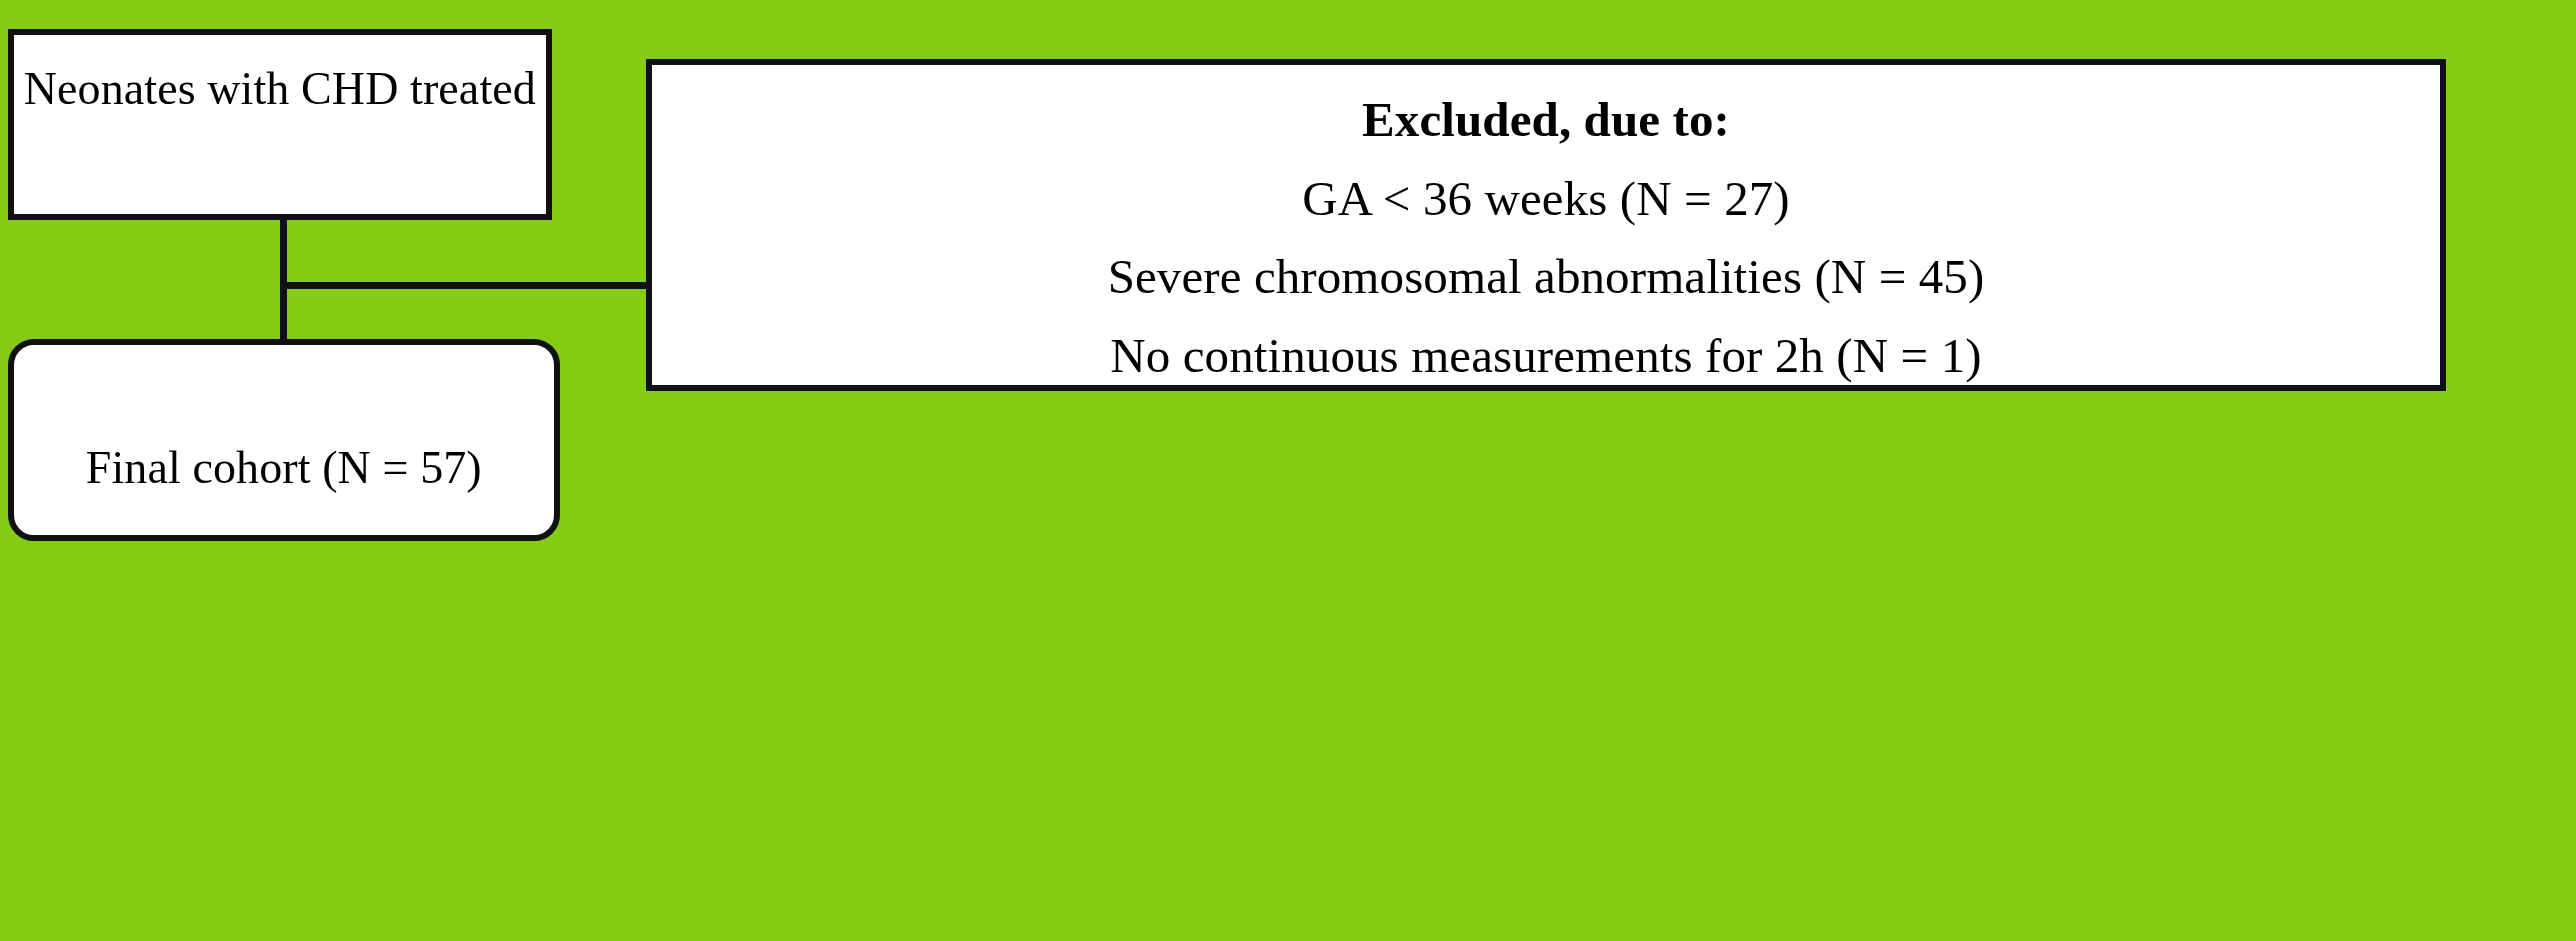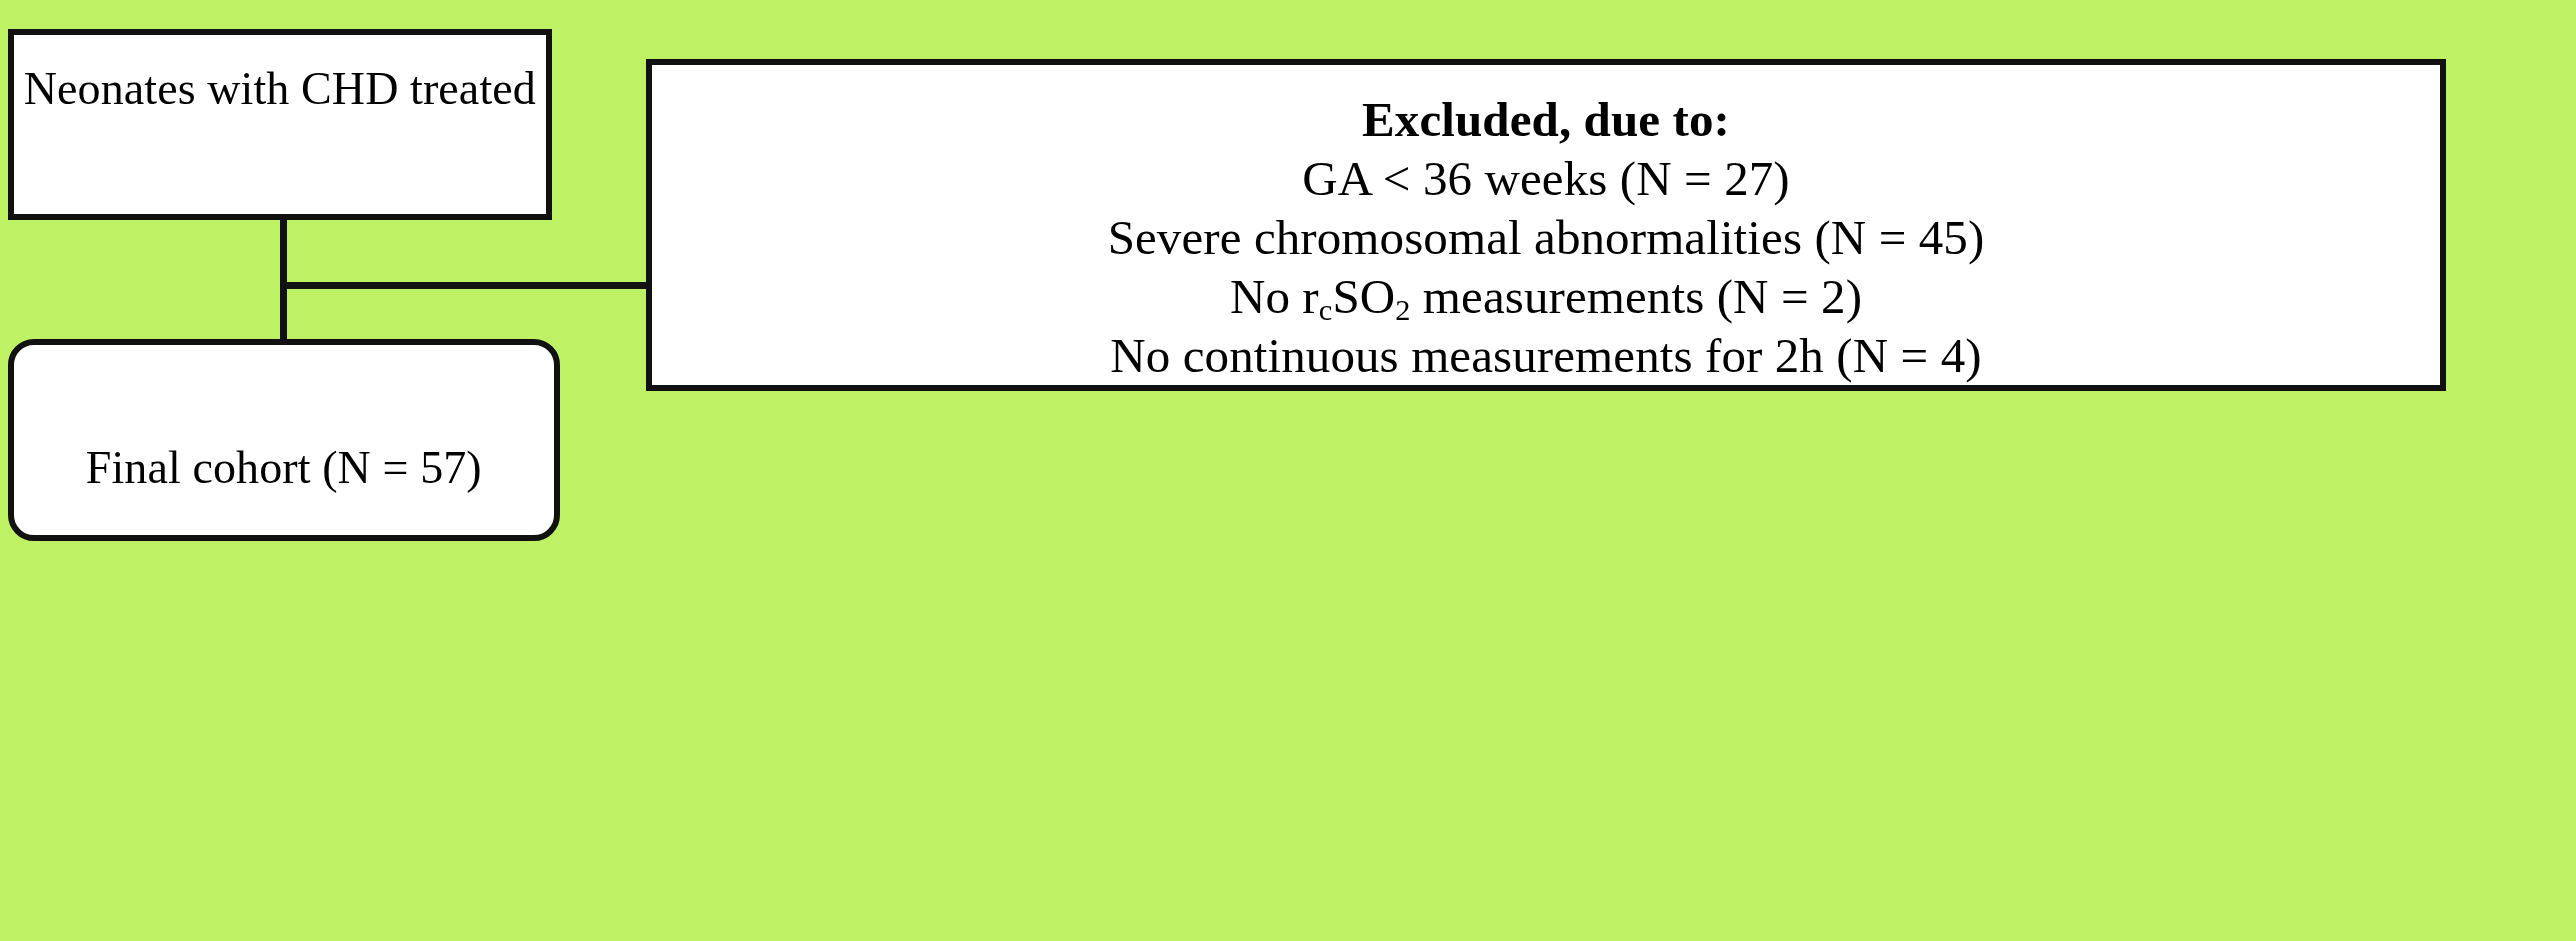--- a/index.html
+++ b/index.html
@@ -5,21 +5,21 @@
 <style>
   html, body {
     margin: 0;
     padding: 0;
     background: #ffffff;
   }
   #canvas {
     position: relative;
     width: 2576px;
     height: 942px;
-    background: #bef264;
+    background: #84cc16;
     font-family: "Liberation Serif", "DejaVu Serif", serif;
     color: #000000;
     overflow: hidden;
   }
 
   
   .flow-box {
     position: absolute;
     box-sizing: border-box;
     background: #ffffff;
@@ -112,22 +112,21 @@
   <div class="conn conn-horizontal"></div>
 
   <div class="flow-box box-eligibility">
     <span class="box-line">Neonates with CHD treated</span>
   </div>
 
   <div class="flow-box box-excluded">
     <span class="box-line bold">Excluded, due to:</span>
     <span class="box-line">GA &lt; 36 weeks (N = 27)</span>
     <span class="box-line">Severe chromosomal abnormalities (N = 45)</span>
-    <span class="box-line"><span>No r</span><sub>c</sub><span>SO</span><sub>2</sub><span> measurements (N = 2)</span></span>
-    <span class="box-line">No continuous measurements for 2h (N = 4)</span>
+    <span class="box-line">No continuous measurements for 2h (N = 1)</span>
   </div>
 
   <div class="flow-box box-final">
     <span class="box-line">Final cohort (N = 57)</span>
   </div>
 
 </div>
 
 
 </body></html>

